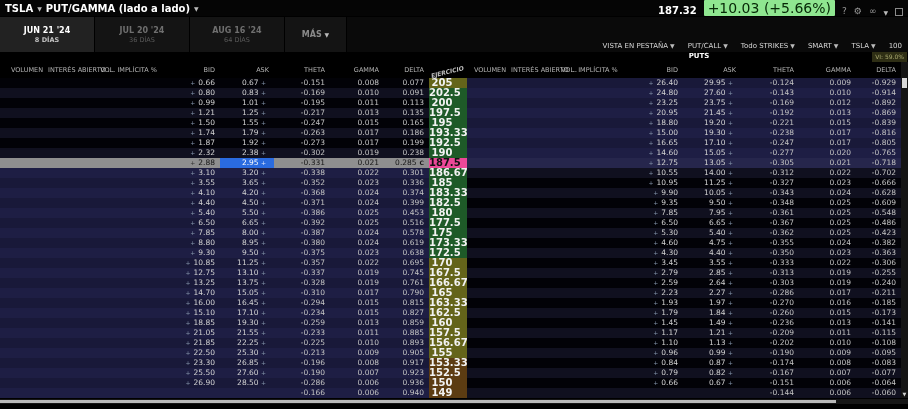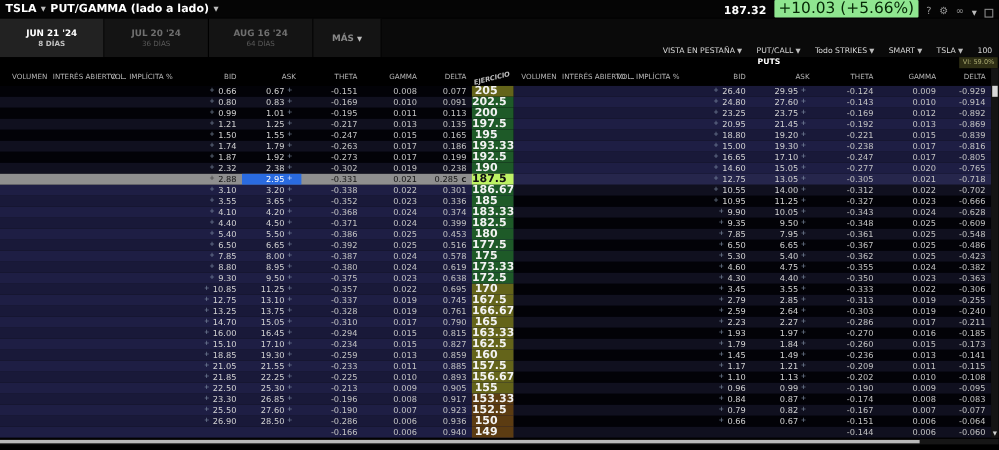--- a/index.html
+++ b/index.html
@@ -69,21 +69,21 @@
   .side.puts { width:434px; }
   .cell { font-size:7.5px; line-height:10px; text-align:right; padding-right:5px;
           color:#d2d2d2; white-space:nowrap; overflow:hidden; }
   .cell .mk { font-size:6px; color:#8494aa; margin-right:3px; vertical-align:top; }
   .cell.greek { color:#c3c3c3; }
   .c-strike { text-align:center; padding-right:12px; font-weight:bold; font-size:10px;
               color:#f2f2f2; line-height:10px; }
   .sc-green  { background:#1e5a28; }
   .sc-olive  { background:#64641a; }
   .sc-brown  { background:#5c3c12; }
-  .sc-gray   { background:#bef264; color:#111 !important; }
+  .sc-gray   { background:#ec4899; color:#111 !important; }
 
   .side.otm { background:#020207; }
   .row.odd .side.otm { background:#10101f; }
   .side.itm { background:#191939; }
   .row.odd .side.itm { background:#1e1e44; }
 
   .row.atm .side.calls { background:#8f8f8f; }
   .row.atm .side.calls .cell { color:#151515; }
   .row.atm .side.calls .cell .mk { color:#333; }
   .row.atm .side.puts { background:#26264c; }

